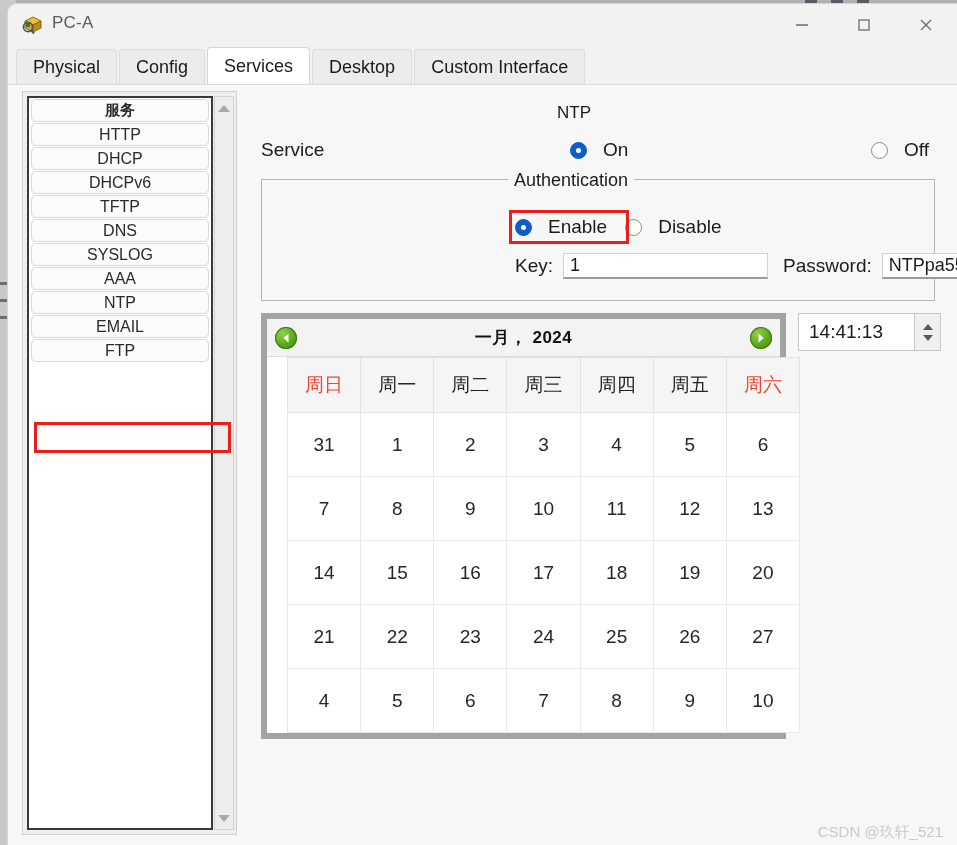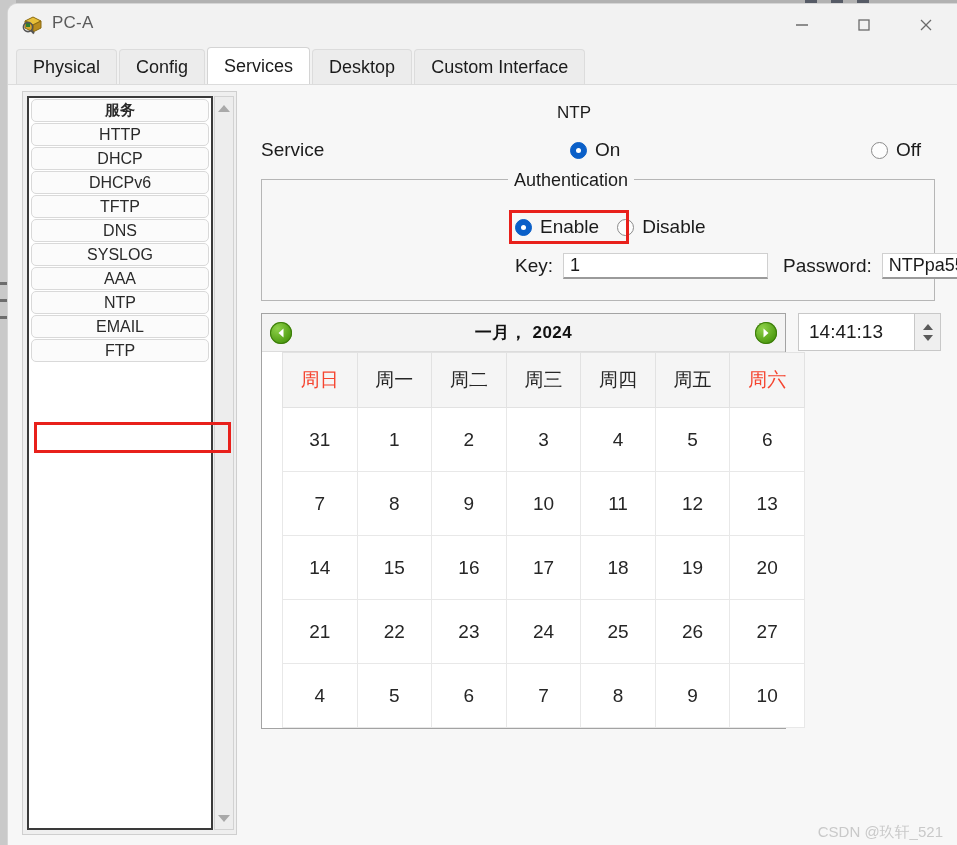--- a/index.html
+++ b/index.html
@@ -166,21 +166,21 @@
     vertical-align: middle;
   }
   .radio.on {
     background:#0a5fc8; border-color:#0a5fc8;
     position:relative;
   }
   .radio.on::after{
     content:""; position:absolute; left:5px; top:5px; width:5px; height:5px;
     border-radius:50%; background:#ffffff;
   }
-  .radio-item { display:flex; align-items:center; gap:8px; font-size:19px; color:#1b1b1b; }
+  .radio-item { display:flex; align-items:center; gap:16px; font-size:19px; color:#1b1b1b; }
   .r-on { position:absolute; left: 317px; top: 2px; }
   .r-off { position:absolute; left: 618px; top: 2px; justify-content: space-between; }
 
   
   .groupbox {
     position:absolute; left: 8px; top: 94px; width: 674px; height: 122px;
     border: 1px solid #b6b6b6; box-sizing: border-box; background: transparent;
   }
   .group-legend {
     position:absolute; left: 255px; top: 85px;
@@ -197,21 +197,21 @@
     font-size: 18px; color:#1b1b1b; padding: 0 6px;
     display:flex; align-items:center;
   }
   .key-field { width: 205px; margin-left: 10px; }
   .pw-field { width: 231px; margin-left: 10px; }
   .pw-label { margin-left: 15px; }
 
   
   .cal {
     position:absolute; left: 8px; top: 228px; width: 525px;
-    border: 1px solid #a3a3a3; box-sizing: border-box; background:#fff;
+    border: 6px solid #a3a3a3; box-sizing: border-box; background:#fff;
   }
   .cal-header {
     height: 38px; background:#f3f3f3; border-bottom:1px solid #dcdcdc;
     display:flex; align-items:center; justify-content:space-between;
     padding: 0 8px; box-sizing:border-box;
   }
   .nav-arrow {
     width: 22px; height: 22px; border-radius:50%;
     background: radial-gradient(circle at 35% 30%, #8fd24a 0%, #4f9c12 70%, #3b7b0a 100%);
     display:flex; align-items:center; justify-content:center;

